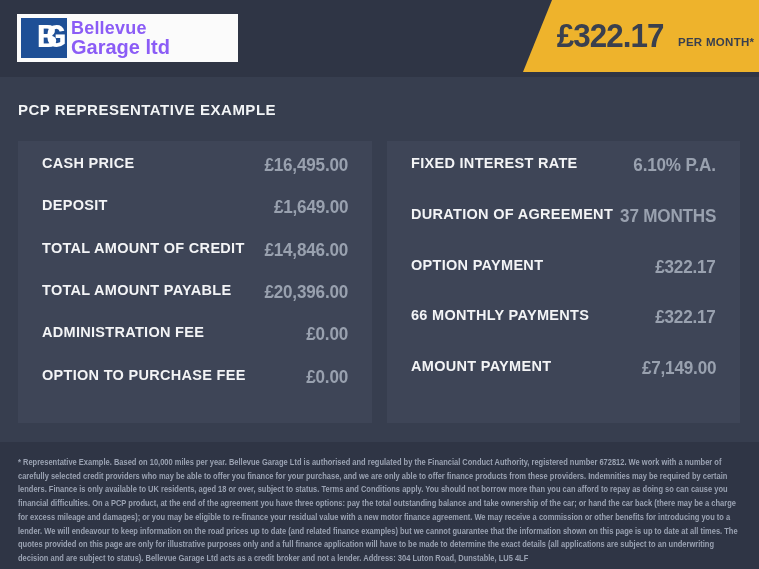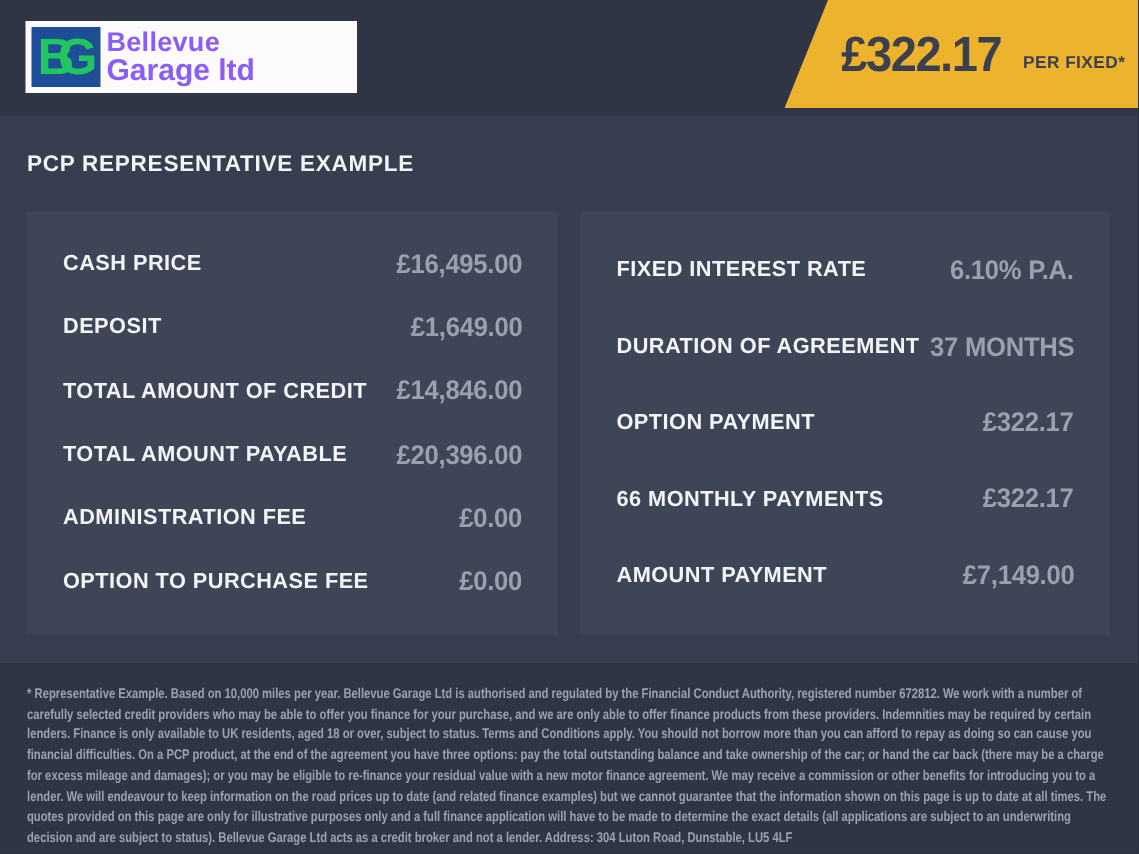--- a/index.html
+++ b/index.html
@@ -13,22 +13,22 @@
   .header-band {
     position:absolute; top:0; left:0; width:759px; height:77px;
     background:#2f3545;
   }
   .logo-box {
     position:absolute; left:17px; top:14px; width:221px; height:48px;
     background:#fbfbfb; display:flex; align-items:center;
   }
   .logo-mark {
     width:46px; height:40px; margin-left:4px; background:#1e4f96;
-    display:flex; align-items:center; 
-    color:#22c55e; font-family:Liberation Sans, sans-serif; font-weight:bold;
+    display:flex; align-items:center; justify-content:center;
+    color:#ffffff; font-family:Liberation Mono, monospace; font-weight:bold;
   }
   .logo-mark span {
     font-size:34px; letter-spacing:-11px; padding-left:4px; line-height:1;
   }
   .logo-text {
     margin-left:4px; color:#8b5cf6; font-weight:bold; line-height:1.02;
   }
   .brand-line1 { font-size:18px; letter-spacing:0.2px; }
   .brand-line2 { font-size:20px; }
   
@@ -53,21 +53,21 @@
     font-size:15px; font-weight:bold; color:#f2f4f6; letter-spacing:0.5px;
   }
   
   .panel {
     position:absolute; top:141px; height:282px; background:#3e4557;
     display:flex; flex-direction:column; padding:14px 24px;
   }
   .panel-left  { left:18px;  width:354px; }
   .panel-right { left:387px; width:353px; }
   .finance-row {
-    flex:1; display:flex; justify-content:space-between; align-items:center;
+    flex:1; display:flex; justify-content:space-between; 
   }
   .row-label {
     font-size:14.5px; font-weight:bold; color:#f3f4f6; letter-spacing:0.3px;
     white-space:nowrap;
   }
   .row-value {
     font-size:18px; font-weight:bold; color:#99a1af; letter-spacing:-0.2px;
     white-space:nowrap; transform:scaleX(0.95); transform-origin:100% 50%;
   }
   
@@ -91,21 +91,21 @@
       <div class="logo-mark">
         <span>BG</span>
       </div>
       <div class="logo-text">
         <div class="brand-line1">Bellevue</div>
         <div class="brand-line2">Garage ltd</div>
       </div>
     </div>
     <div class="price-banner">
       <span class="banner-amount">£322.17</span>
-      <span class="banner-suffix">PER FIXED*</span>
+      <span class="banner-suffix">PER MONTH*</span>
     </div>
   </div>
 
   <div class="page-title">PCP REPRESENTATIVE EXAMPLE</div>
 
   <div class="panel panel-left">
     <div class="finance-row">
       <span class="row-label">CASH PRICE</span>
       <span class="row-value">£16,495.00</span>
     </div>

